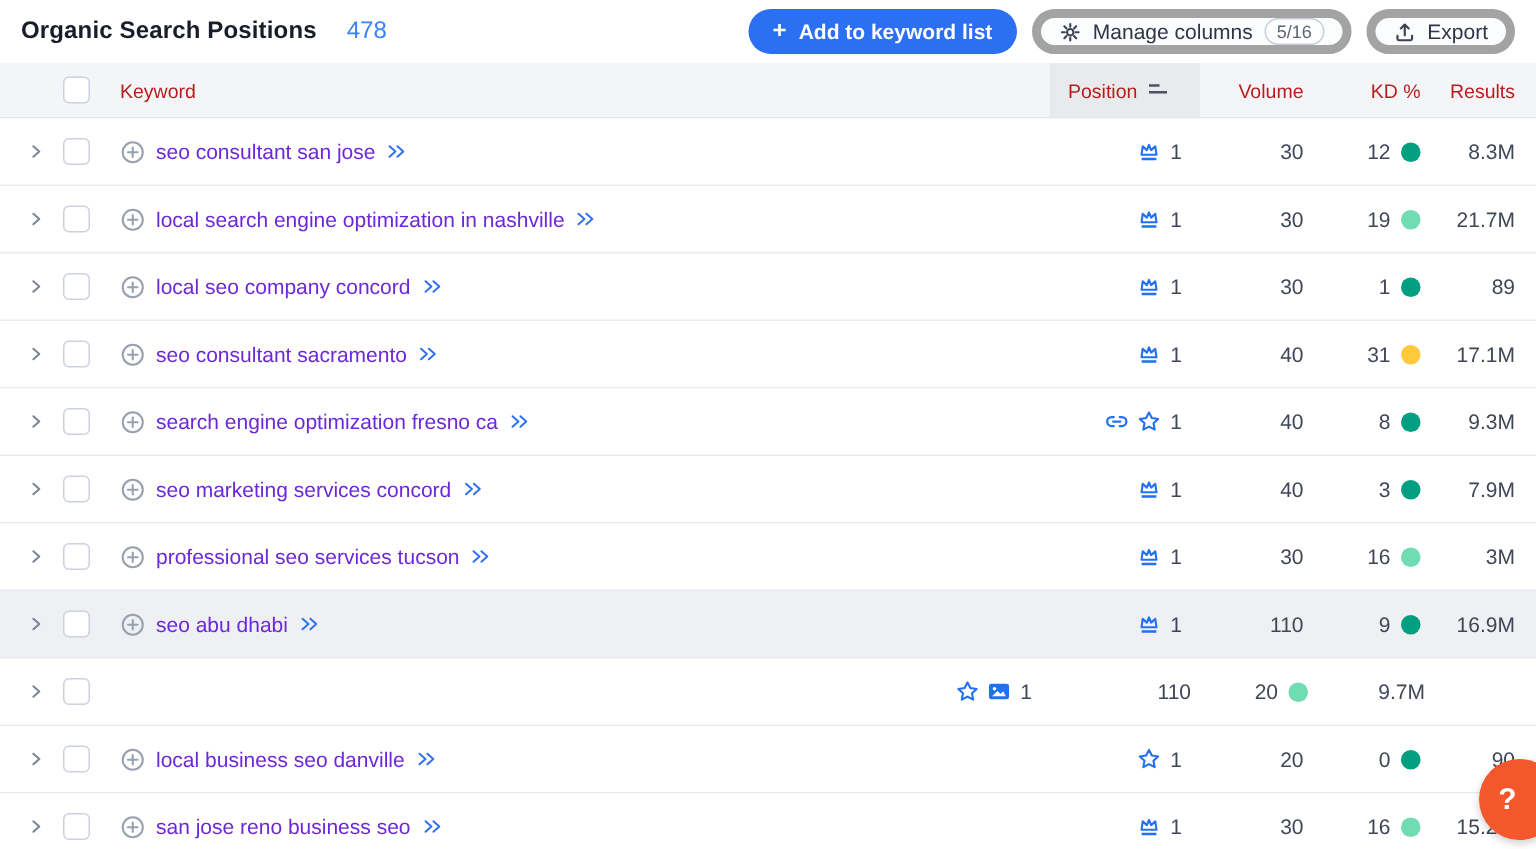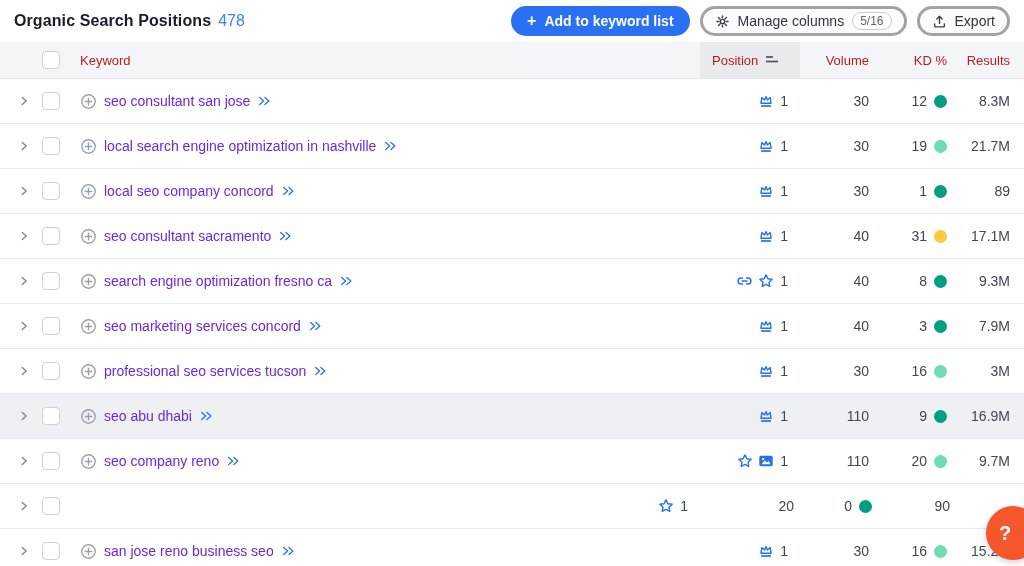--- a/index.html
+++ b/index.html
@@ -2,27 +2,27 @@
 <html><head>
 <meta charset="utf-8">
 <style>
   * { margin:0; padding:0; box-sizing:border-box; }
   html,body { background:#fff; }
   body { font-family:"Liberation Sans", sans-serif; }
   .app { position:relative; width:1024px; height:566px; overflow:hidden; background:#fff; }
 
   
   .topbar { height:42px; display:flex; align-items:center; justify-content:space-between; padding:0 14px 0 14px; }
-  .title-wrap { display:flex; align-items:flex-end; gap:7px; }
+  .title-wrap { display:flex; align-items:flex-end; gap:20px; }
   .title { font-size:16px; font-weight:bold; color:#181d2a; letter-spacing:.1px; }
   .count { font-size:16px; font-weight:400; color:#3b82f6; }
   .toolbar { display:flex; align-items:center; gap:10px; }
   .btn { display:flex; align-items:center; gap:8px; height:30px; font-size:14px; cursor:pointer; white-space:nowrap; }
   .btn-primary { background:#2b70f3; color:#fff; border:none; border-radius:15px; padding:0 16px; font-weight:bold; }
-  .btn-secondary { background:#fbfcfd; color:#2f3547; border:3px solid #a3a3a3; border-radius:15px; padding:0 12px; }
+  .btn-secondary { background:#fbfcfd; color:#2f3547; border:6px solid #a3a3a3; border-radius:15px; padding:0 12px; }
   .plus-glyph { font-size:16px; font-weight:bold; line-height:1; }
   .badge-pill { border:1px solid #c7cdda; border-radius:10px; padding:1px 7px; font-size:12px; color:#5c6374; background:#fff; }
 
   
   .grid-row { display:grid; grid-template-columns:36px 26px 1fr 100px 75px 75px 60px; padding-left:6px; padding-right:14px; align-items:center; }
   .thead { height:37px; background:#f4f5f8; border-bottom:1px solid #e2e5eb; font-size:13px; color:#b91c1c; }
   .thead .cell { display:flex; align-items:center; height:100%; }
   .th-keyword { padding-left:12px; }
   .th-position { background:#e8eaee; padding-left:12px; gap:7px; }
   .th-right { justify-content:flex-end; }
@@ -553,40 +553,20 @@
 
     <div class="grid-row row">
       <div class="cell c-expand">
         <svg width="14" height="14" viewBox="0 0 16 16">
             <polyline points="6,4 10.5,8 6,12" fill="none" stroke="#7b8698" stroke-width="1.6" stroke-linecap="round" stroke-linejoin="round"></polyline>
           </svg>
       </div>
       <div class="cell c-check">
         <span class="checkbox"></span>
       </div>
-      <div class="cell c-keyword">
-        <span class="serp-icon">
-          <svg width="17" height="17" viewBox="0 0 16 16">
-              <g stroke="#98a1b0" stroke-width="1.3" stroke-linecap="round">
-                <circle cx="8" cy="8" r="6.3" fill="none"></circle>
-                <line x1="8" y1="5" x2="8" y2="11"></line>
-                <line x1="5" y1="8" x2="11" y2="8"></line>
-              </g>
-            </svg>
-        </span>
-        <span class="kw-link">seo company reno</span>
-        <span class="serp-icon">
-          <svg width="15" height="14" viewBox="0 0 16 16">
-              <g fill="none" stroke="#2e70f0" stroke-width="1.5" stroke-linecap="round" stroke-linejoin="round">
-                <polyline points="2.5,4 7,8 2.5,12"></polyline>
-                <polyline points="8.5,4 13,8 8.5,12"></polyline>
-              </g>
-            </svg>
-        </span>
-      </div>
       <div class="cell c-position">
         <span class="pos-icons">
             <span class="serp-icon">
               <svg width="16" height="16" viewBox="0 0 16 16">
                 <path d="M8 1.9 L9.9 5.7 L14.1 6.3 L11 9.2 L11.8 13.4 L8 11.4 L4.2 13.4 L5 9.2 L1.9 6.3 L6.1 5.7 Z" fill="none" stroke="#2470f2" stroke-width="1.4" stroke-linejoin="round"></path>
               </svg>
             </span>
             <span class="serp-icon">
               <svg width="16" height="16" viewBox="0 0 16 16">
                 <rect x="1.3" y="2.8" width="13.4" height="10.4" rx="1.6" fill="#2470f2"></rect>
@@ -611,20 +591,40 @@
 
     <div class="grid-row row">
       <div class="cell c-expand">
         <svg width="14" height="14" viewBox="0 0 16 16">
             <polyline points="6,4 10.5,8 6,12" fill="none" stroke="#7b8698" stroke-width="1.6" stroke-linecap="round" stroke-linejoin="round"></polyline>
           </svg>
       </div>
       <div class="cell c-check">
         <span class="checkbox"></span>
       </div>
+      <div class="cell c-keyword">
+        <span class="serp-icon">
+          <svg width="17" height="17" viewBox="0 0 16 16">
+              <g stroke="#98a1b0" stroke-width="1.3" stroke-linecap="round">
+                <circle cx="8" cy="8" r="6.3" fill="none"></circle>
+                <line x1="8" y1="5" x2="8" y2="11"></line>
+                <line x1="5" y1="8" x2="11" y2="8"></line>
+              </g>
+            </svg>
+        </span>
+        <span class="kw-link">local business seo danville</span>
+        <span class="serp-icon">
+          <svg width="15" height="14" viewBox="0 0 16 16">
+              <g fill="none" stroke="#2e70f0" stroke-width="1.5" stroke-linecap="round" stroke-linejoin="round">
+                <polyline points="2.5,4 7,8 2.5,12"></polyline>
+                <polyline points="8.5,4 13,8 8.5,12"></polyline>
+              </g>
+            </svg>
+        </span>
+      </div>
       <div class="cell c-position">
         <span class="pos-icons">
             <span class="serp-icon">
               <svg width="16" height="16" viewBox="0 0 16 16">
                 <path d="M8 1.9 L9.9 5.7 L14.1 6.3 L11 9.2 L11.8 13.4 L8 11.4 L4.2 13.4 L5 9.2 L1.9 6.3 L6.1 5.7 Z" fill="none" stroke="#2470f2" stroke-width="1.4" stroke-linejoin="round"></path>
               </svg>
             </span>
           </span>
         <span class="num">1</span>
       </div>

